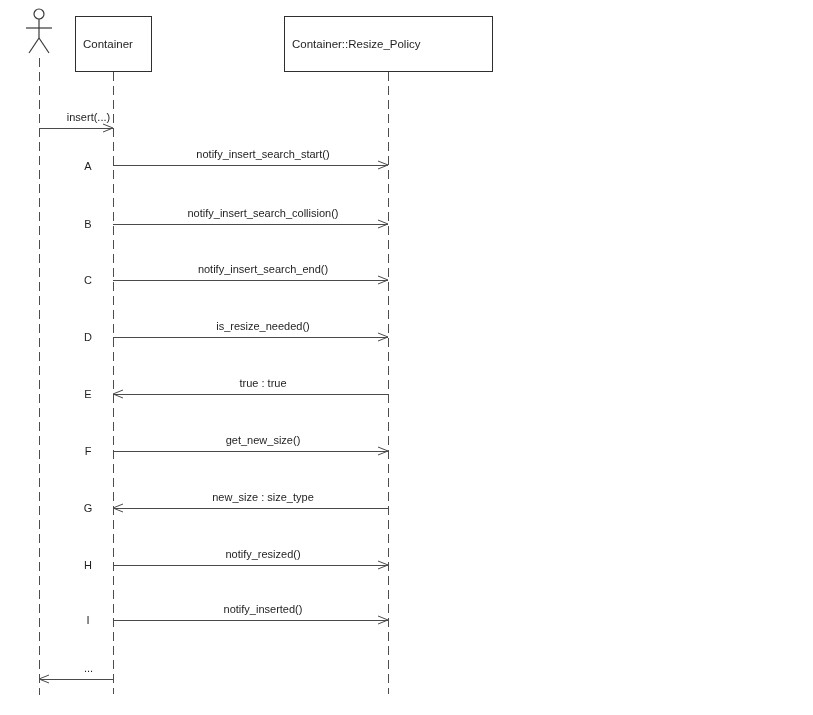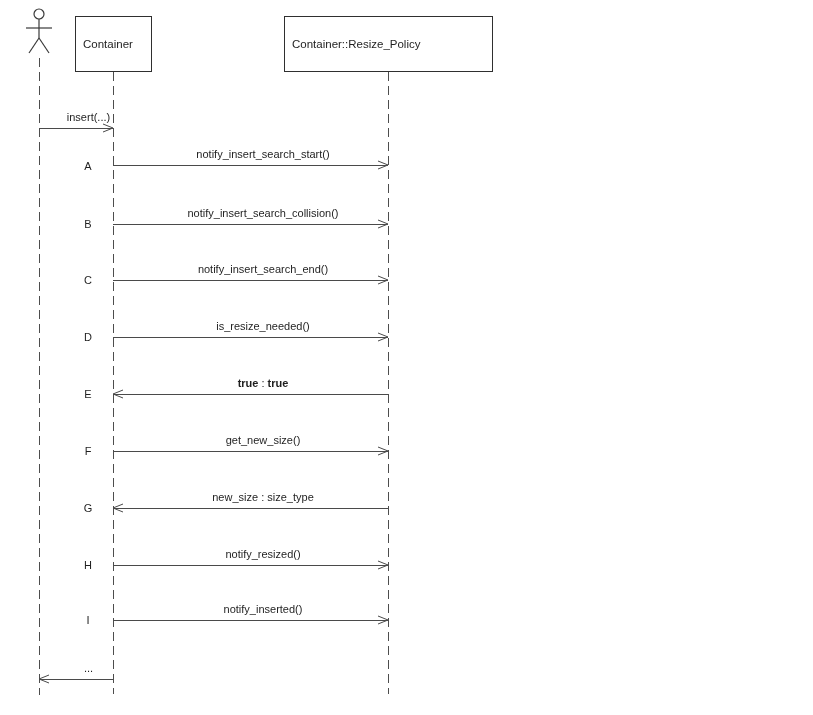--- a/index.html
+++ b/index.html
@@ -41,21 +41,21 @@
   .msg-label {
     position: absolute;
     left: 0; right: 0;
     bottom: 5px;
     text-align: center;
     font-size: 11px;
     white-space: nowrap;
     color: #1f1f1f;
     margin-left: 25px;
   }
-  .msg-label .bold { font-weight: bold; }
+  .msg-label .bold { font-weight: normal; }
   .msg-label .sep { white-space: pre; }
   .arrowhead { position: absolute; top: -5px; }
   .arrowhead.right { right: -1px; }
   .arrowhead.left { left: -1px; }
   .seq-tag {
     position: absolute;
     left: 78px;
     width: 20px;
     height: 14px;
     line-height: 14px;

